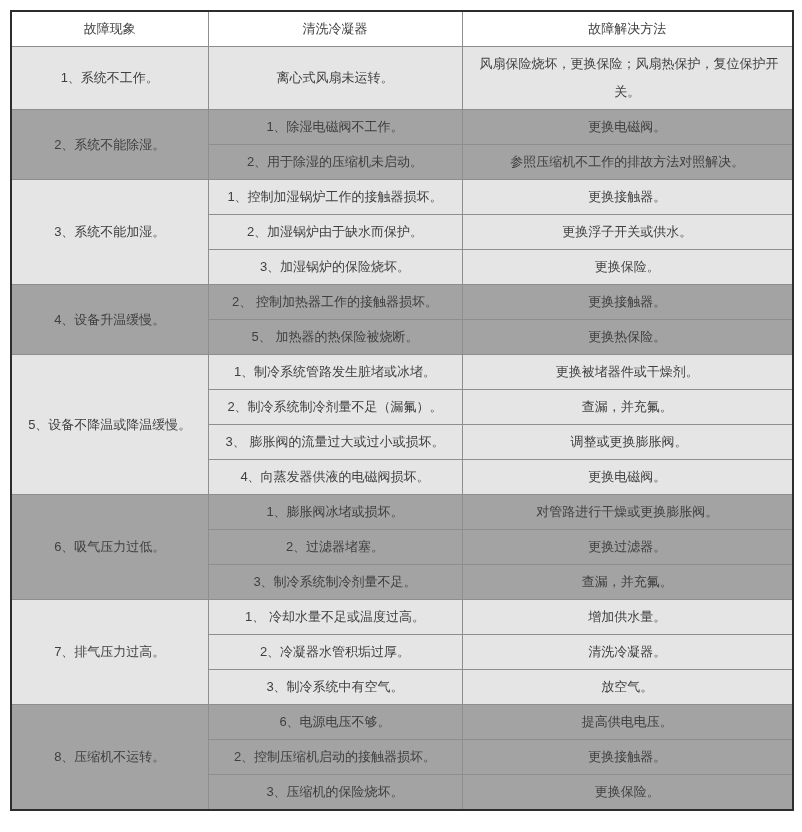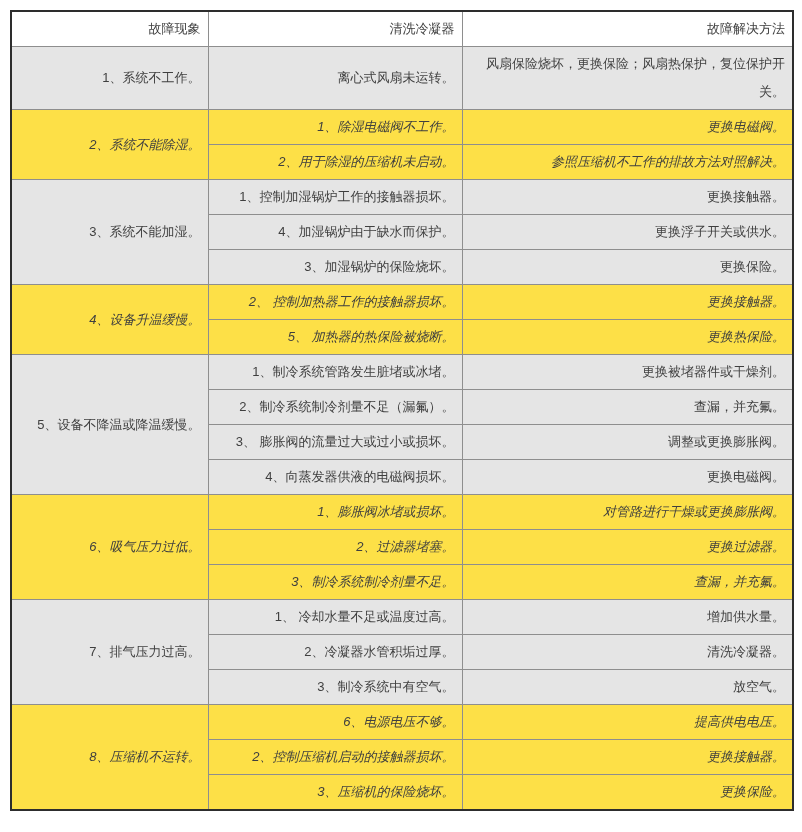--- a/index.html
+++ b/index.html
@@ -23,30 +23,30 @@
   }
   table.fault-table th,
   table.fault-table td {
     border: 1px solid #8e8e8e;
     padding: 3px 7px;
     font-size: 13px;
     font-weight: normal;
     color: #3f3f3f;
     line-height: 28px;
     vertical-align: middle;
-    text-align: right;
+    text-align: center;
     height: 28px;
     overflow: hidden;
     word-break: break-all;
   }
   col.c1 { width: 197px; }
   col.c2 { width: 254px; }
   col.c3 { width: 331px; }
   tr.gray td { background: #e5e5e5; }
-  tr.white td { background: #fde047; font-style: italic; }
+  tr.white td { background: #a3a3a3; }
   td.tall { height: 56px; }
 </style>
 </head>
 <body>
 
 <div class="page">
   <table class="fault-table">
     <colgroup>
       <col class="c1">
         <col class="c2">
@@ -76,21 +76,21 @@
         <td>2、用于除湿的压缩机未启动。</td>
         <td>参照压缩机不工作的排故方法对照解决。</td>
       </tr>
 
       <tr class="gray">
         <td rowspan="3">3、系统不能加湿。</td>
         <td>1、控制加湿锅炉工作的接触器损坏。</td>
         <td>更换接触器。</td>
       </tr>
       <tr class="gray">
-        <td>4、加湿锅炉由于缺水而保护。</td>
+        <td>2、加湿锅炉由于缺水而保护。</td>
         <td>更换浮子开关或供水。</td>
       </tr>
       <tr class="gray">
         <td>3、加湿锅炉的保险烧坏。</td>
         <td>更换保险。</td>
       </tr>
 
       <tr class="white">
         <td rowspan="2">4、设备升温缓慢。</td>
         <td>2、 控制加热器工作的接触器损坏。</td>

